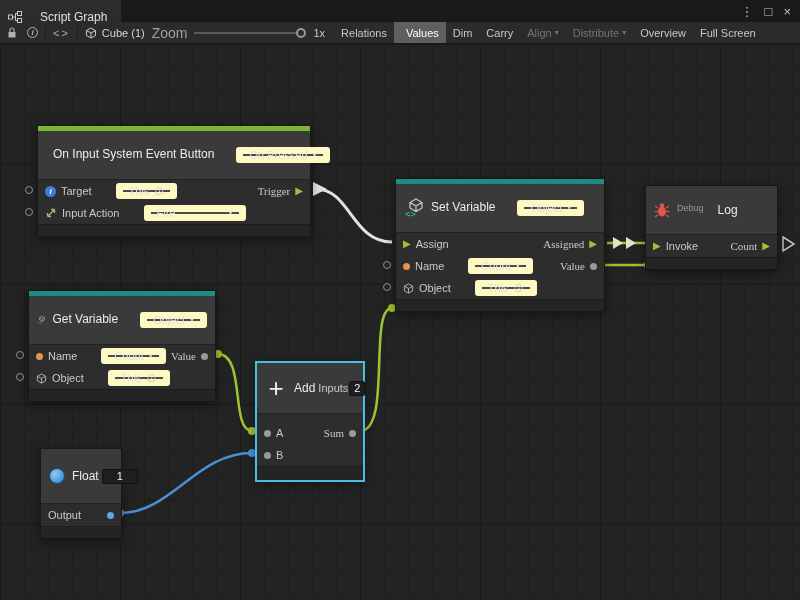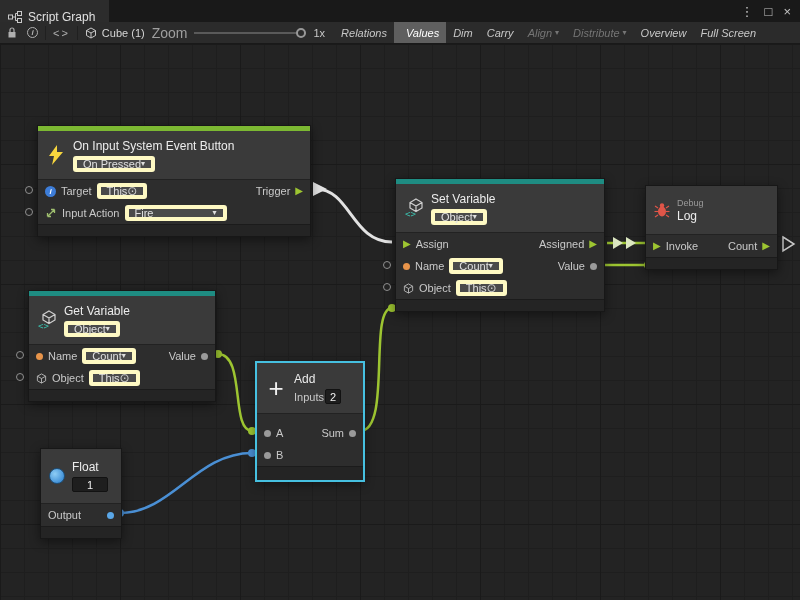--- a/index.html
+++ b/index.html
@@ -3,21 +3,21 @@
 <meta charset="utf-8">
 <style>
   * { box-sizing: border-box; }
   body { margin:0; background:#111; }
   .app { position:relative; width:800px; height:600px; overflow:hidden;
          font-family:"Liberation Sans","DejaVu Sans",sans-serif; user-select:none; cursor:default;
          background:#232323; }
 
   
   .titlebar { height:22px; background:#191919; display:flex; align-items:stretch; }
-  .tab { display:flex; align-items:center; gap:6px; padding:11px 14px 0 8px; background:#2c2c2c;
+  .tab { display:flex; align-items:center; gap:18px; padding:11px 14px 0 8px; background:#2c2c2c;
          color:#e0e0e0; font-size:12px; }
   .win-controls { margin-left:auto; display:flex; align-items:center; gap:11px; padding-right:9px; color:#c4c4c4; }
   .win-controls span { font-size:13px; line-height:1; cursor:pointer; }
 
   
   .toolbar { height:22px; background:#2b2b2b; border-bottom:1px solid #191919; display:flex;
              align-items:center; font-size:11px; color:#c8c8c8; padding:0 4px; gap:7px; }
   .tb-icon { display:inline-flex; align-items:center; justify-content:center; width:16px; height:16px; }
   .sep { width:1px; height:14px; background:#202020; }
   .circle-i { width:11px; height:11px; border-radius:50%; border:1px solid #b0b0b0; color:#b0b0b0;
@@ -25,21 +25,21 @@
               align-items:center; justify-content:center; }
   .code-ic { color:#b0b0b0; font-size:11px; letter-spacing:2px; }
   .ctx { display:flex; align-items:center; gap:5px; color:#d6d6d6; }
   .zoom-label { color:#9f9f9f; font-size:14px; }
   .slider { position:relative; width:112px; height:12px; }
   .slider .track { position:absolute; left:0; right:0; top:5px; height:2px; background:#5a5a5a; }
   .slider .handle { position:absolute; right:0; top:1px; width:10px; height:10px; border-radius:50%;
                     background:#2b2b2b; border:2px solid #989898; }
   .tb-buttons { display:flex; align-items:center; height:100%; margin-left:2px; }
   .tb-btn { height:100%; display:flex; align-items:center; gap:3px; padding:0 7px; background:transparent;
-            border:none; color:#c8c8c8; font-size:11px; font-family:inherit; cursor:pointer; white-space:nowrap;font-style:italic; }
+            border:none; color:#c8c8c8; font-size:11px; font-family:inherit; cursor:pointer; white-space:nowrap; }
   .tb-btn.active { background:#5f5f5f; color:#fff;padding-left:12px; }
   .tb-btn.disabled { color:#757575; }
   .caret { font-size:8px; line-height:1; }
 
   
   .canvas { position:relative; width:800px; height:556px; overflow:hidden; background-color:#232323;
     background-image:
       linear-gradient(to right, #1a1a1a 1px, transparent 1px),
       linear-gradient(to bottom, #1a1a1a 1px, transparent 1px),
       linear-gradient(to right, #1e1e1e 1px, transparent 1px),
@@ -48,29 +48,29 @@
   .wires { position:absolute; left:0; top:0; pointer-events:none; }
 
   
   .node { position:absolute; background:#2d2d2d; border:1px solid #171717;
           box-shadow:0 3px 10px rgba(0,0,0,.45); }
   .node.selected { border:1px solid #46c0e0; box-shadow:0 0 0 1px #46c0e0, 0 3px 10px rgba(0,0,0,.45); }
   .accent { height:5px; }
   .accent.green { background:#7cb832; }
   .accent.teal  { background:#1e8c82; }
   .nhead { display:flex; align-items:center; gap:7px; padding:4px 8px; background:#3a3a3a; }
-  .nhead .col { display:flex; flex-direction:column; gap:3px; align-items:flex-start; }
+  .nhead .col { display:flex; flex-direction:row; gap:3px; align-items:flex-start; }
   .ntitle { font-size:12px; color:#ececec; white-space:nowrap; }
   .ncat { font-size:9px; color:#9a9a9a; }
   .nbody { border-top:1px solid #222; }
   .nrow { height:22px; display:flex; align-items:center; gap:5px; padding:0 7px; font-size:11px; color:#c9c9c9; }
-  .rgt { margin-left:auto; display:flex; align-items:center; gap:5px; }
+  .rgt { margin-left:auto; display:flex; align-items:center; gap:5px;font-family:Liberation Serif, serif; }
   .nfoot { height:12px; background:#242424; border-top:1px solid #1b1b1b; }
-  .dd { display:inline-flex; align-items:center; background:#4a4a4a; border:4px solid #fef9c3;
-        border-radius:3px; padding:0 6px; height:16px; font-size:11px; color:#e0e0e0; cursor:pointer; white-space:nowrap; }
+  .dd { display:inline-flex; align-items:center; gap:5px; background:#4a4a4a; border:7px solid #fef9c3;
+        border-radius:3px; padding:0 6px; height:16px; font-size:11px; color:#e0e0e0; cursor:pointer; white-space:nowrap;margin-left:19px; }
   .tgt { font-size:12px; color:#cfcfcf; line-height:1; }
   .valbox { display:inline-flex; align-items:center; justify-content:center; background:#1e1e1e;
             border:1px solid #121212; border-radius:2px; height:15px; font-size:11px; color:#f0f0f0; padding:0 4px; }
   .dot { width:7px; height:7px; border-radius:50%; background:#9a9a9a; flex:none; }
   .dot.orange { background:#e8944a; }
   .dot.blue { background:#5aa7e8; }
   .flowarrow { color:#9dc531; font-size:10px; line-height:1; flex:none; }
   .ring { position:absolute; left:-13px; width:8px; height:8px; border:1px solid #8f8f8f; border-radius:50%;
           background:#232323; }
   .info-i { width:11px; height:11px; border-radius:50%; background:#3d7dd8; color:#fff; font-size:8px;
@@ -286,21 +286,21 @@
             <line x1="4" y1="6" x2="1" y2="4"></line>
               <line x1="4" y1="9.5" x2="0.5" y2="9.5"></line>
               <line x1="4" y1="13" x2="1" y2="15"></line>
             <line x1="12" y1="6" x2="15" y2="4"></line>
               <line x1="12" y1="9.5" x2="15.5" y2="9.5"></line>
               <line x1="12" y1="13" x2="15" y2="15"></line>
           </g>
           <ellipse cx="8" cy="9.5" rx="4" ry="5" fill="#E05548"></ellipse>
           <circle cx="8" cy="3.5" r="2.2" fill="#E05548"></circle>
         </svg>
-        <div class="col" style="gap:1px">
+        <div class="col" style="gap:14px">
           <span class="ncat">Debug</span>
           <span class="ntitle">Log</span>
         </div>
       </div>
       <div class="nbody">
         <div class="nrow">
           <span class="flowarrow">▶</span>
           <span>Invoke</span>
           <span class="rgt">
             <span>Count</span>

